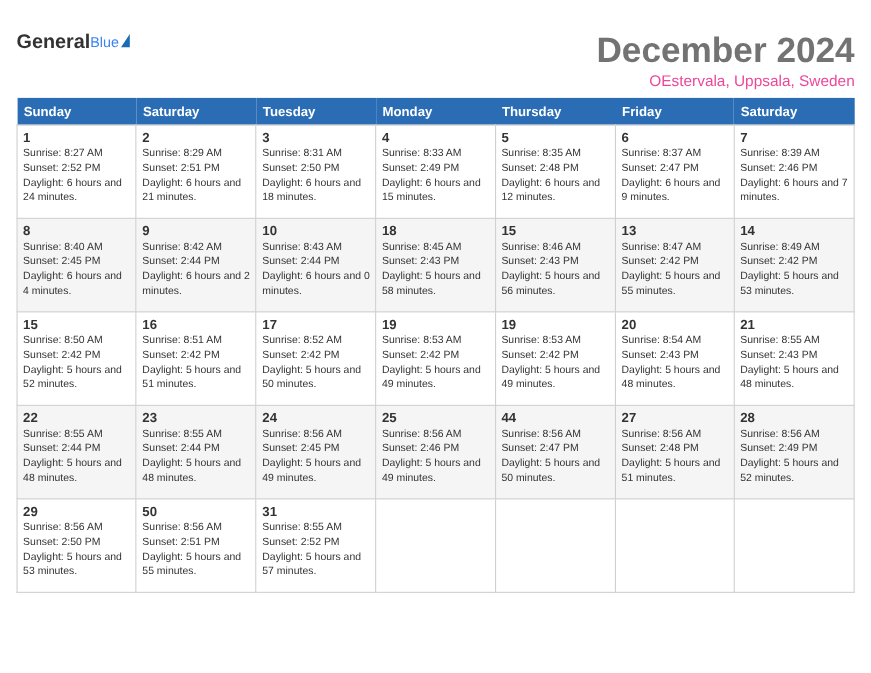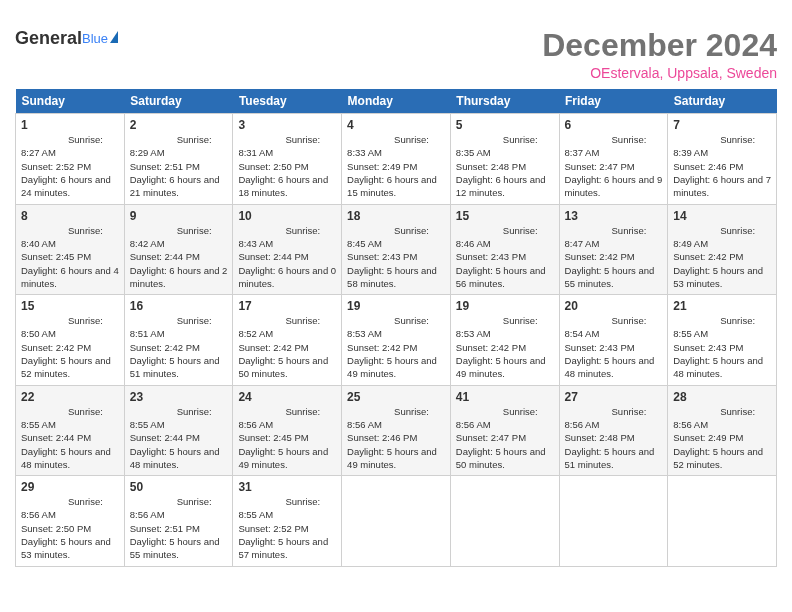--- a/index.html
+++ b/index.html
@@ -86,21 +86,20 @@
       font-size: 12px;
       font-weight: bold;
       color: #333;
       display: block;
       margin-bottom: 1px;
     }
     .day-info {
       font-size: 9.5px;
       color: #333;
       line-height: 1.4;
-      margin-left: 47px;
     }
     .empty-cell {
       background: #fff !important;
       border: 1px solid #d0d0d0;
     }
   </style>
 </head>
 <body>
 
 <div class="container">
@@ -231,21 +230,21 @@
         </td>
           <td>
           <span class="day-num">24</span>
           <span class="day-info">Sunrise: 8:56 AM<br>Sunset: 2:45 PM<br>Daylight: 5 hours and 49 minutes.</span>
         </td>
           <td>
           <span class="day-num">25</span>
           <span class="day-info">Sunrise: 8:56 AM<br>Sunset: 2:46 PM<br>Daylight: 5 hours and 49 minutes.</span>
         </td>
           <td>
-          <span class="day-num">41</span>
+          <span class="day-num">44</span>
           <span class="day-info">Sunrise: 8:56 AM<br>Sunset: 2:47 PM<br>Daylight: 5 hours and 50 minutes.</span>
         </td>
           <td>
           <span class="day-num">27</span>
           <span class="day-info">Sunrise: 8:56 AM<br>Sunset: 2:48 PM<br>Daylight: 5 hours and 51 minutes.</span>
         </td>
           <td>
           <span class="day-num">28</span>
           <span class="day-info">Sunrise: 8:56 AM<br>Sunset: 2:49 PM<br>Daylight: 5 hours and 52 minutes.</span>
         </td>

